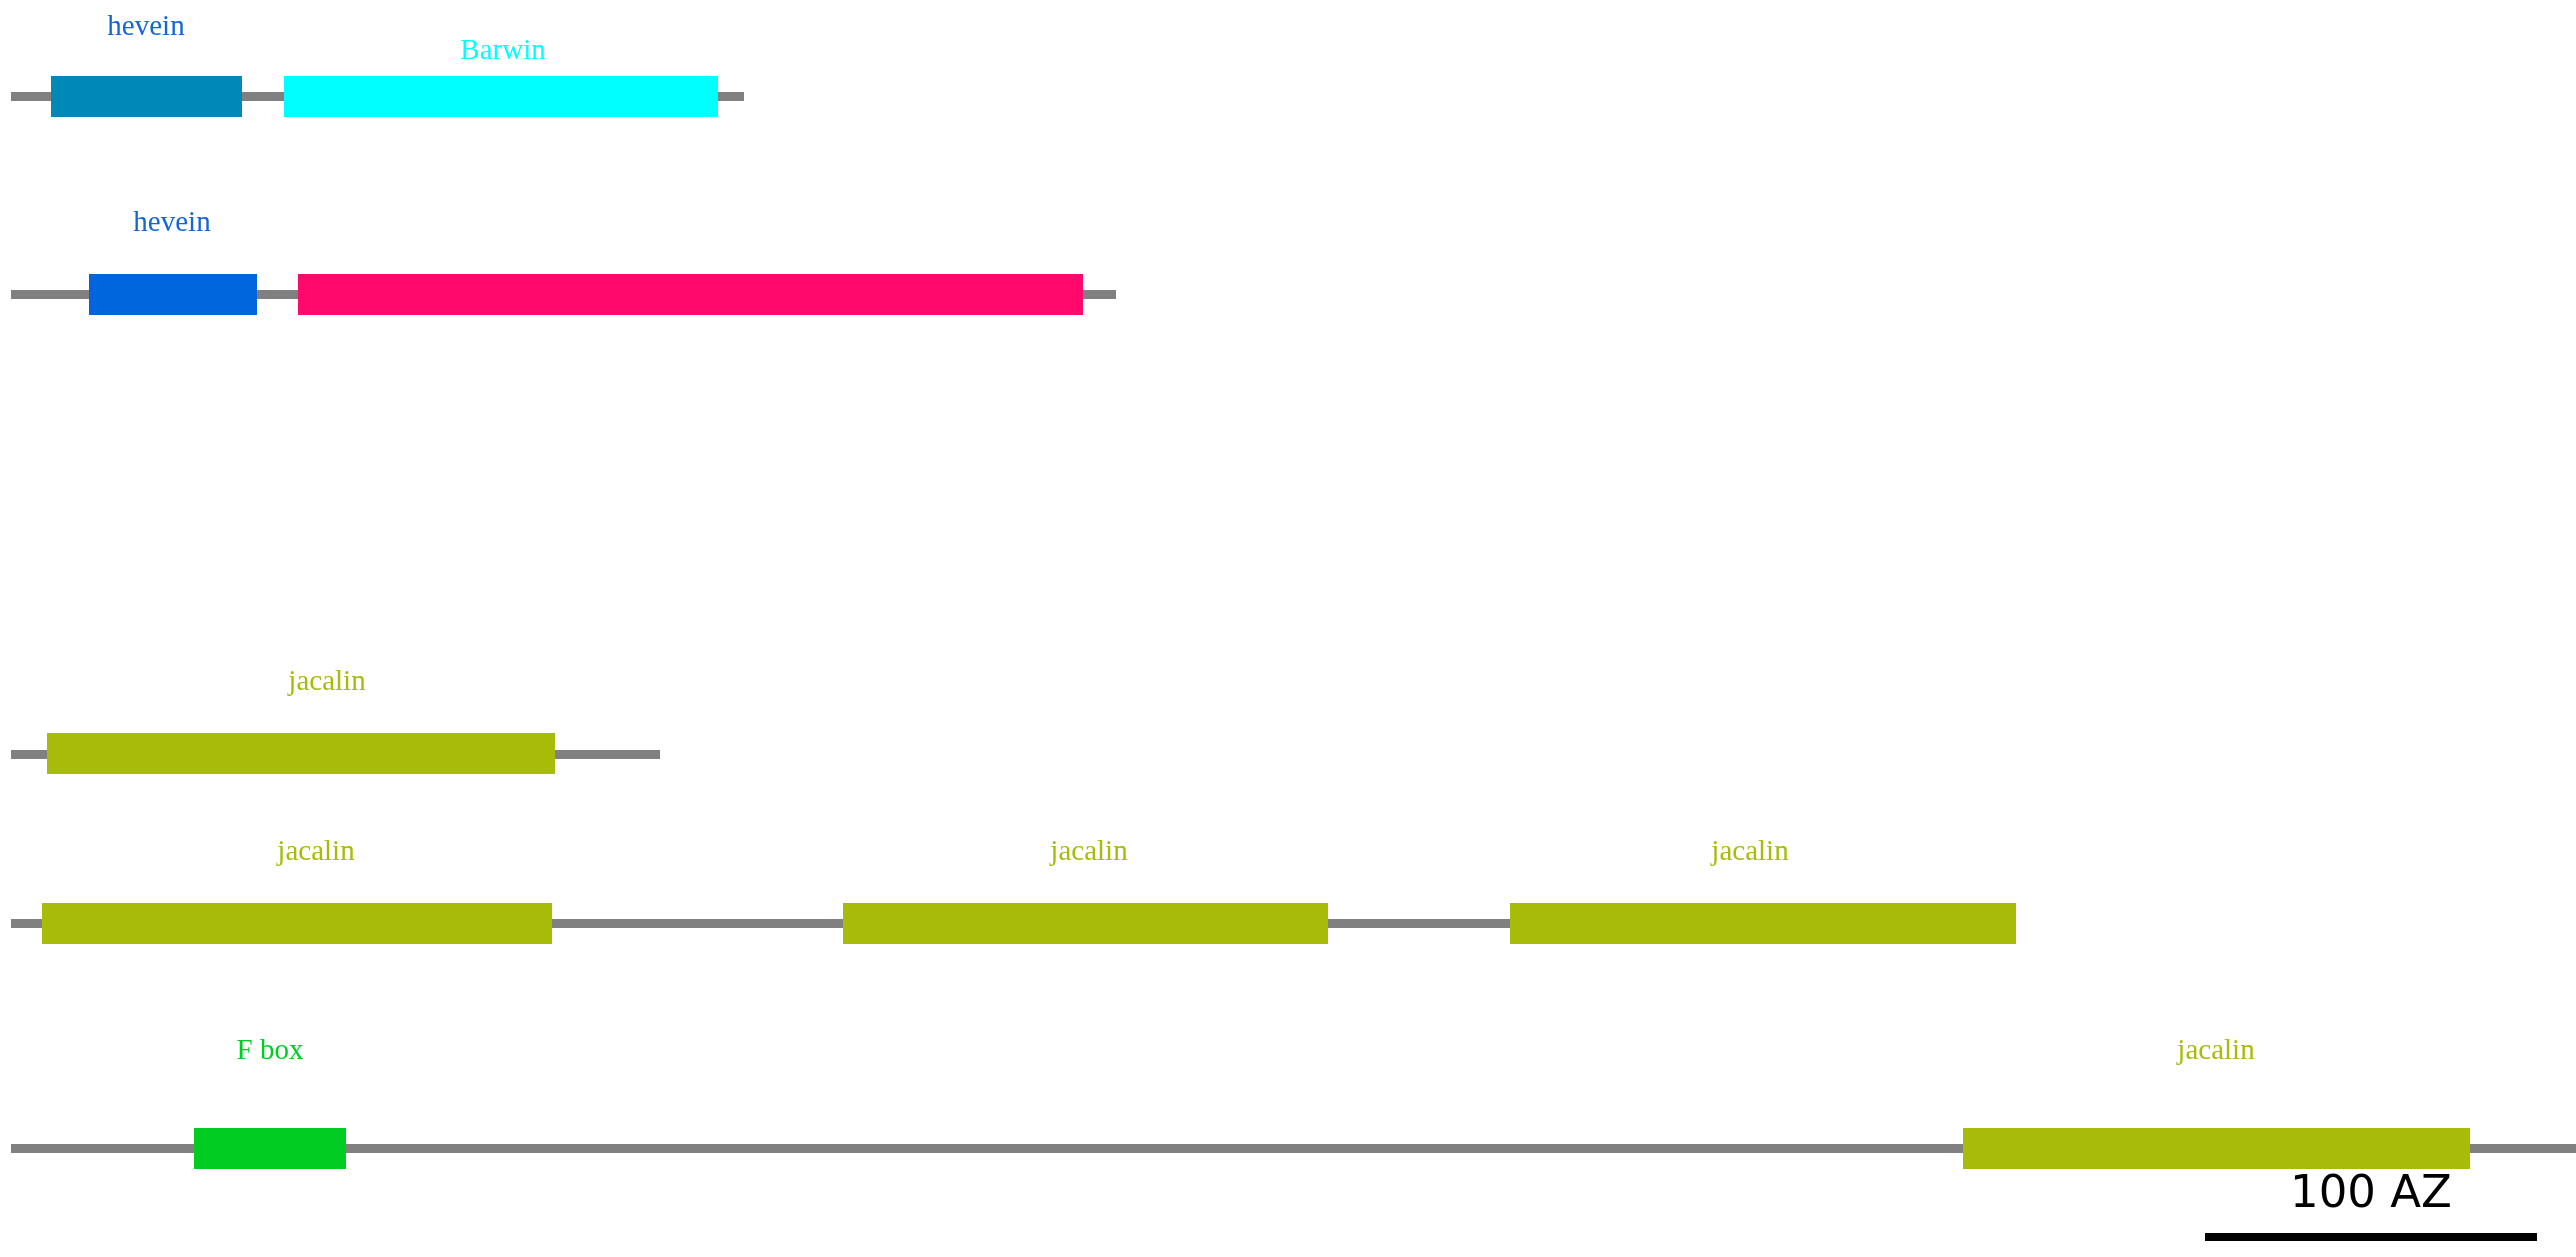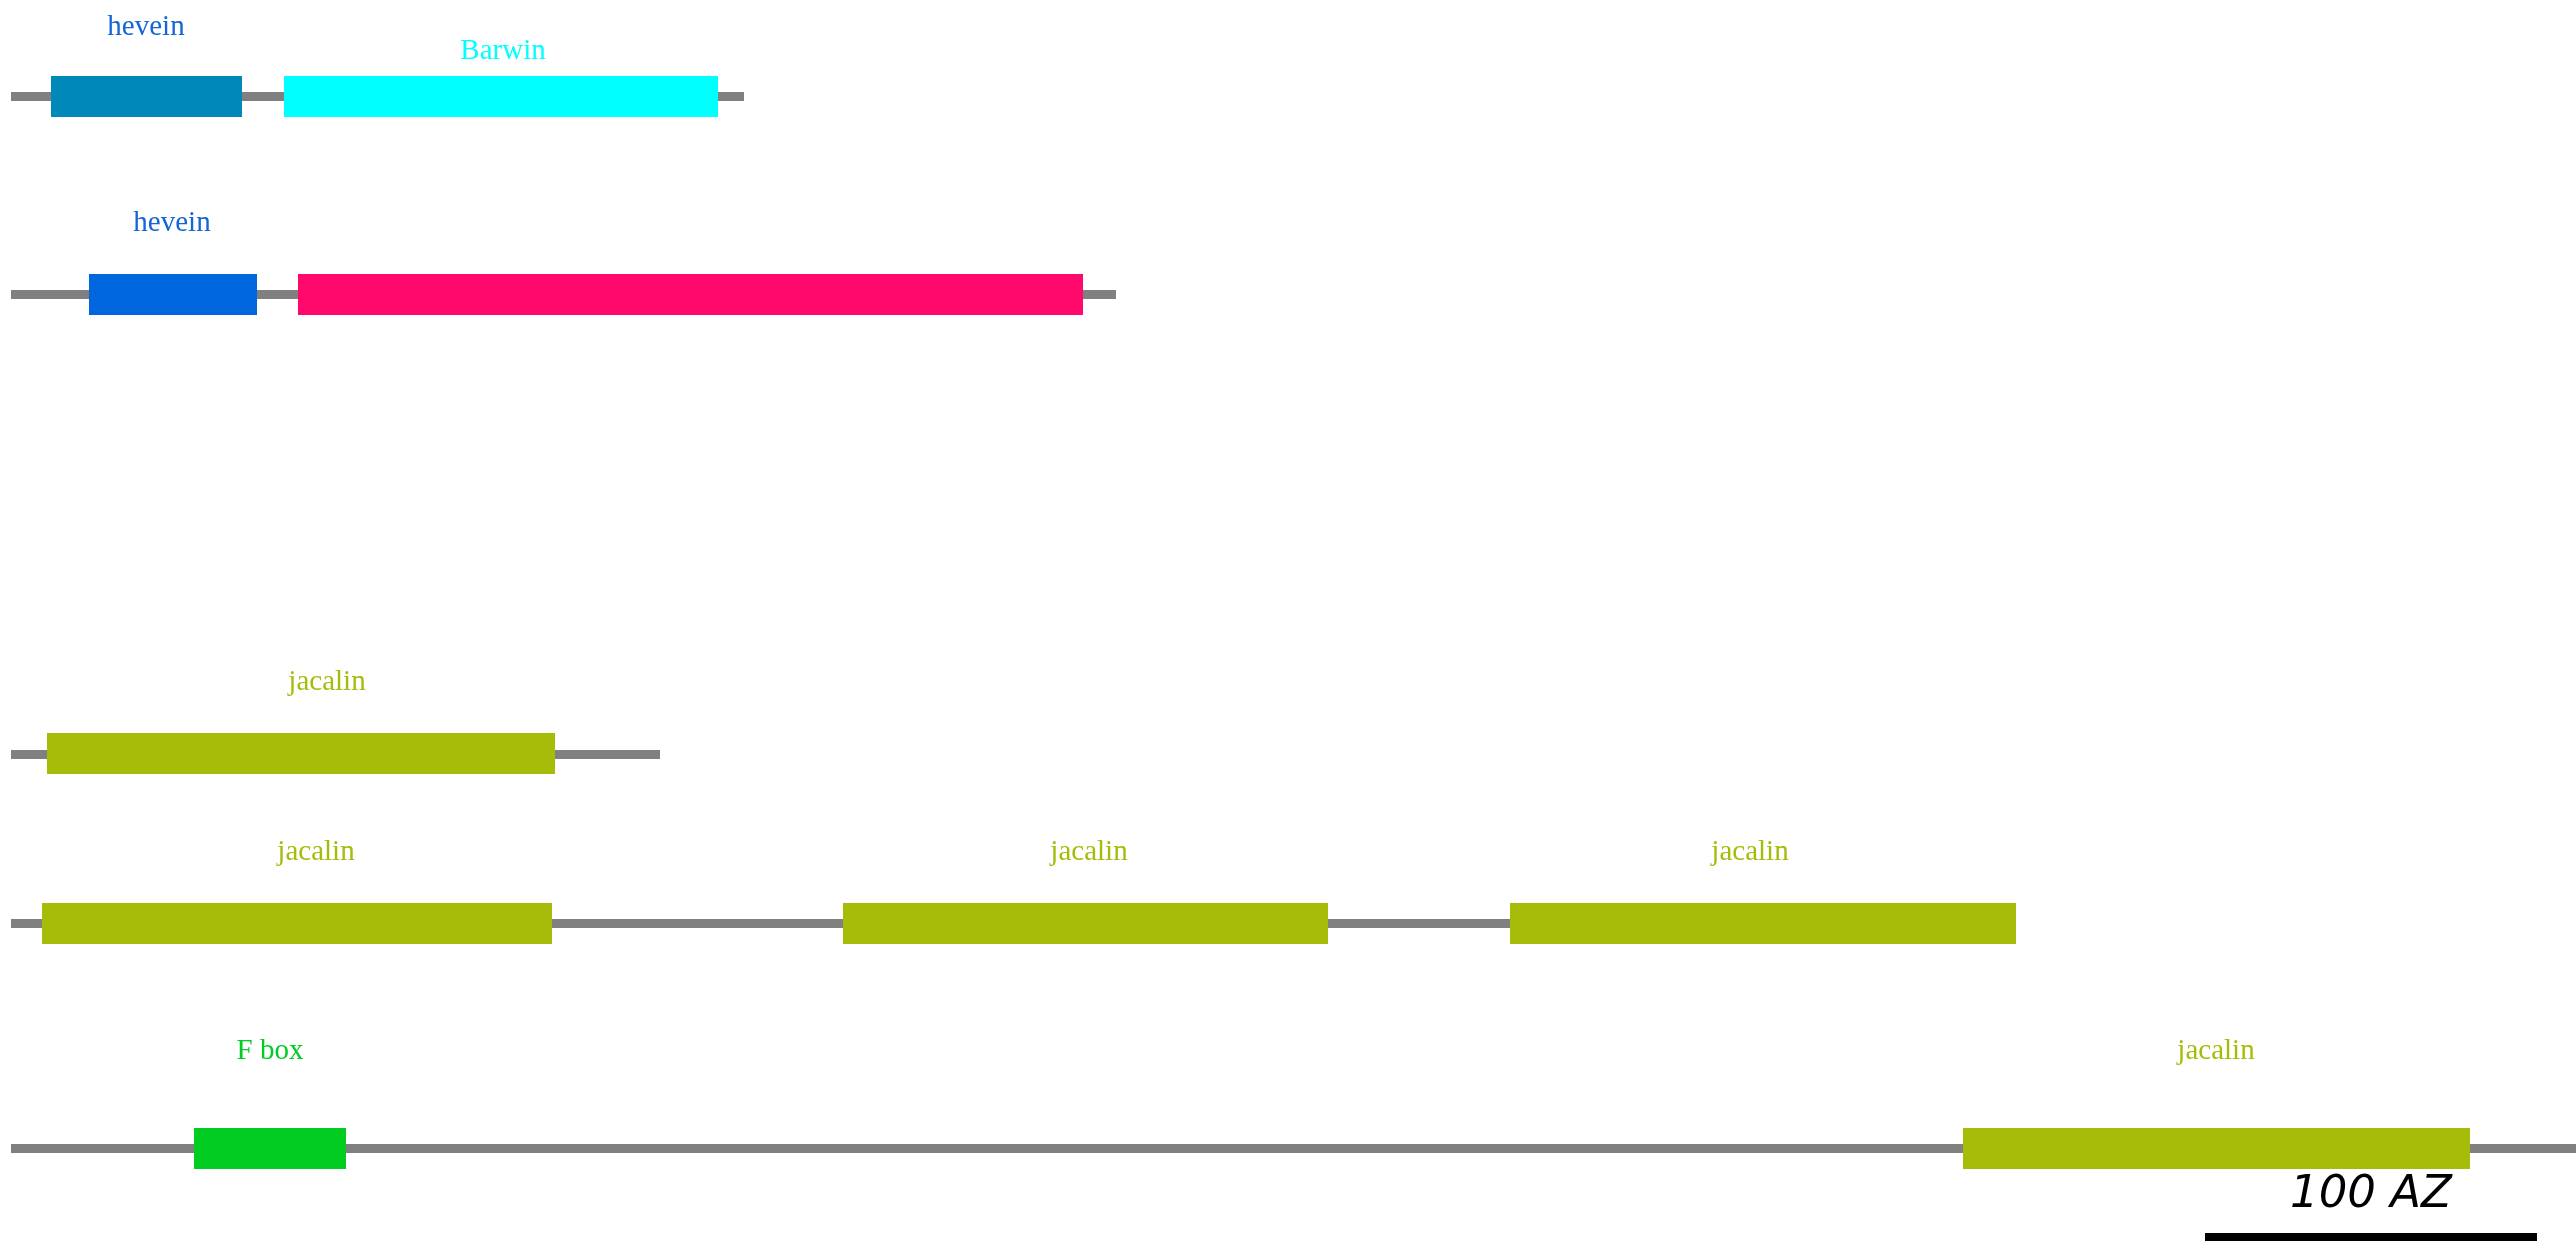--- a/index.html
+++ b/index.html
@@ -90,15 +90,15 @@
       <div class="domain-label" style="left: 1750px; top: 830px; color: rgb(166, 188, 9);">jacalin</div>
     </div>
     <div style="position: absolute; left: 0px; top: 8px; width: 100%; height: 100%;">
       <div class="backbone" style="left: 10.7px; top: 1136px; width: 2565px; height: 9px; background: rgb(128, 128, 128);"></div>
       <div class="domain-box" style="left: 194px; top: 1120px; width: 152px; height: 41px; background: rgb(0, 204, 34);"></div>
       <div class="domain-label" style="left: 270px; top: 1021px; color: rgb(0, 204, 34);">F box</div>
       <div class="domain-box" style="left: 1963px; top: 1120px; width: 507px; height: 41px; background: rgb(166, 188, 9);"></div>
       <div class="domain-label" style="left: 2216px; top: 1021px; color: rgb(166, 188, 9);">jacalin</div>
     </div>
     <div class="scalebar-line" style="left: 2205px; top: 1233px; width: 332px; background: rgb(0, 0, 0);"></div>
-    <div class="scalebar-label" style="left: 2371px; top: 1169px; color: rgb(0, 0, 0); font-style: italic;">100 AZ</div>
+    <div class="scalebar-label" style="left: 2371px; top: 1169px; color: rgb(0, 0, 0);">100 AZ</div>
   </div>
 
 
 </body></html>

